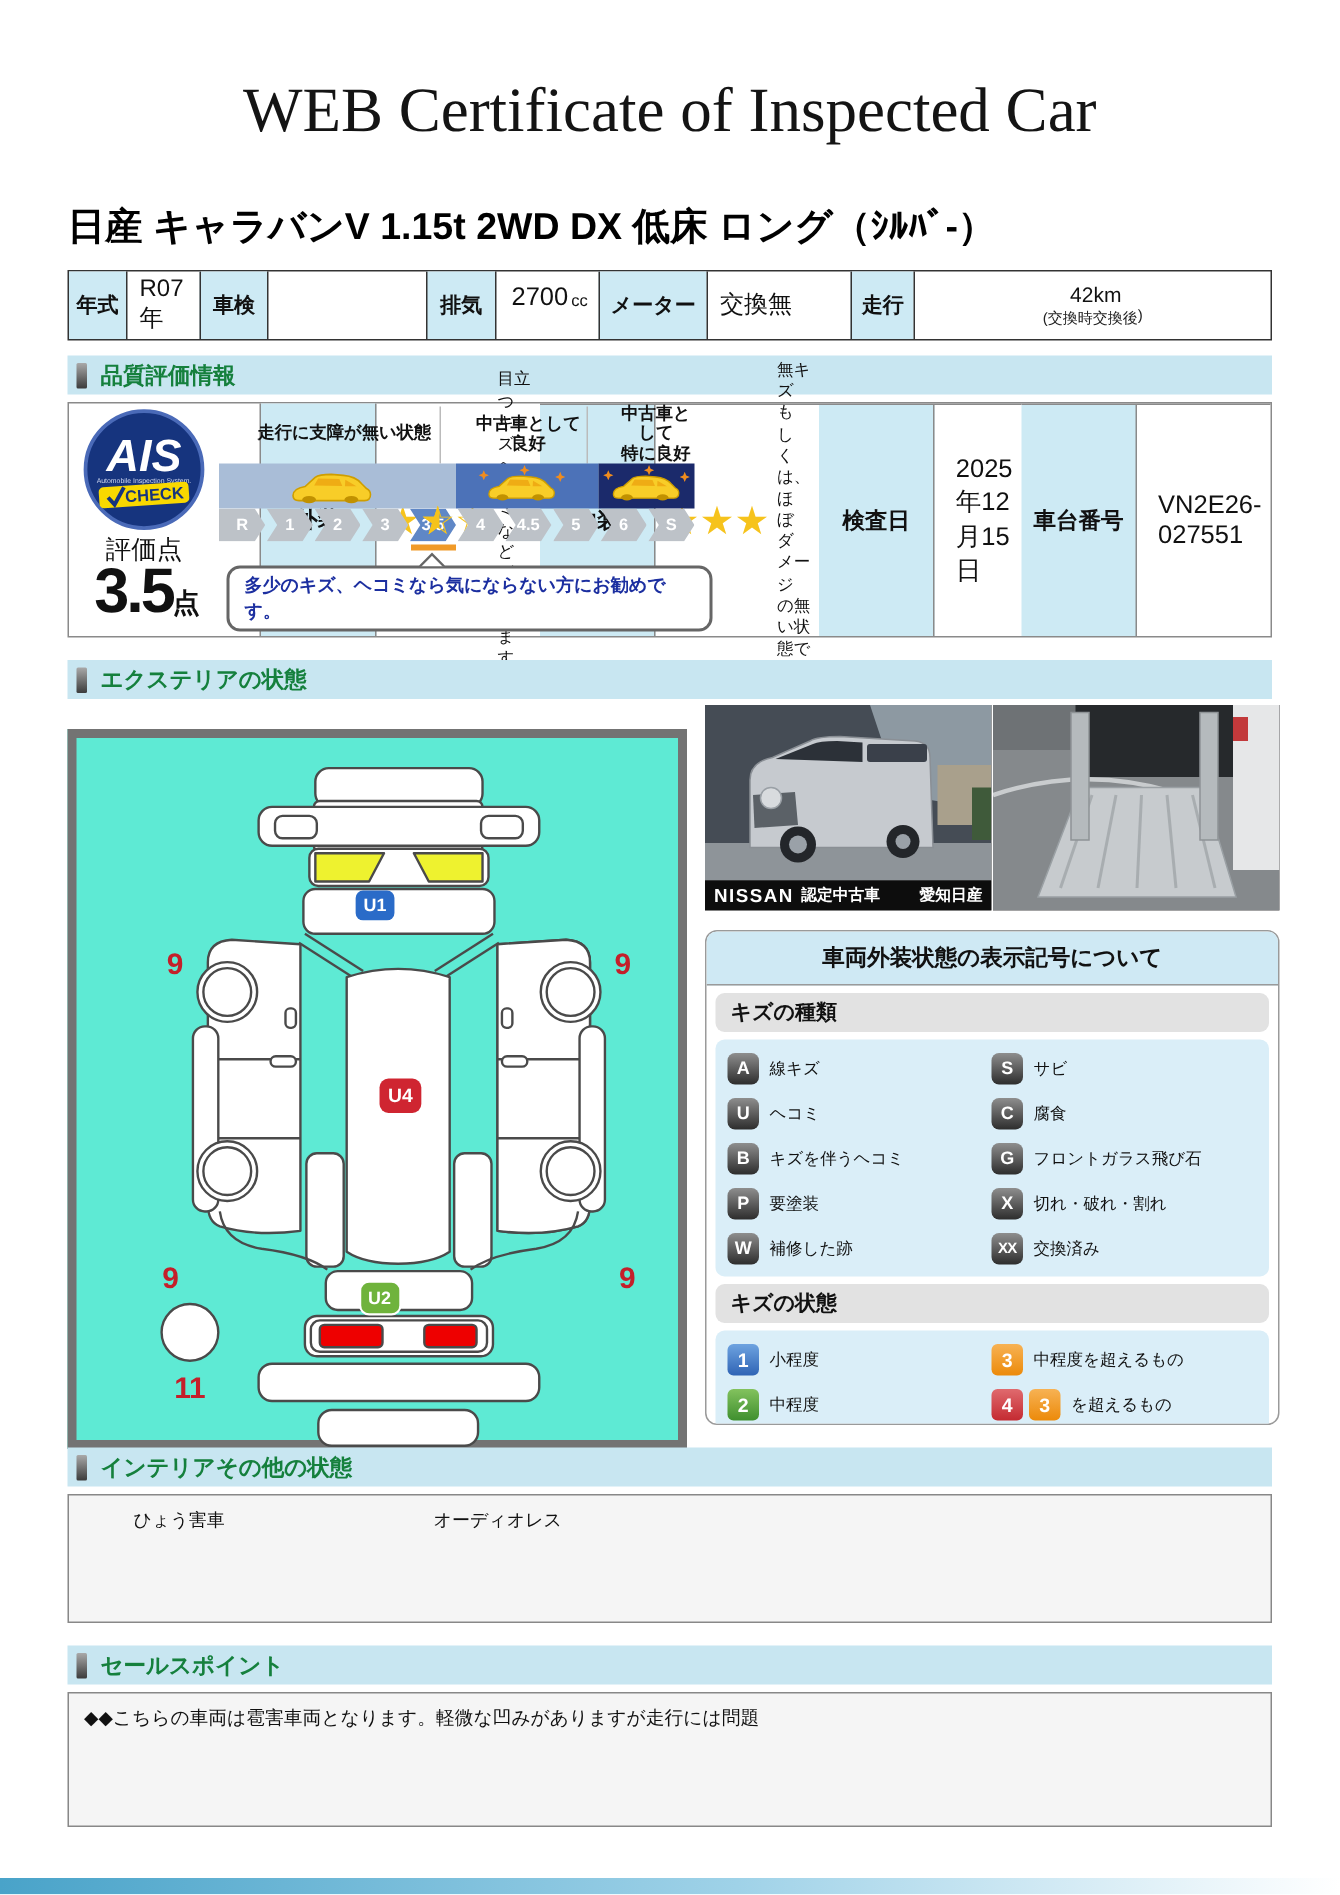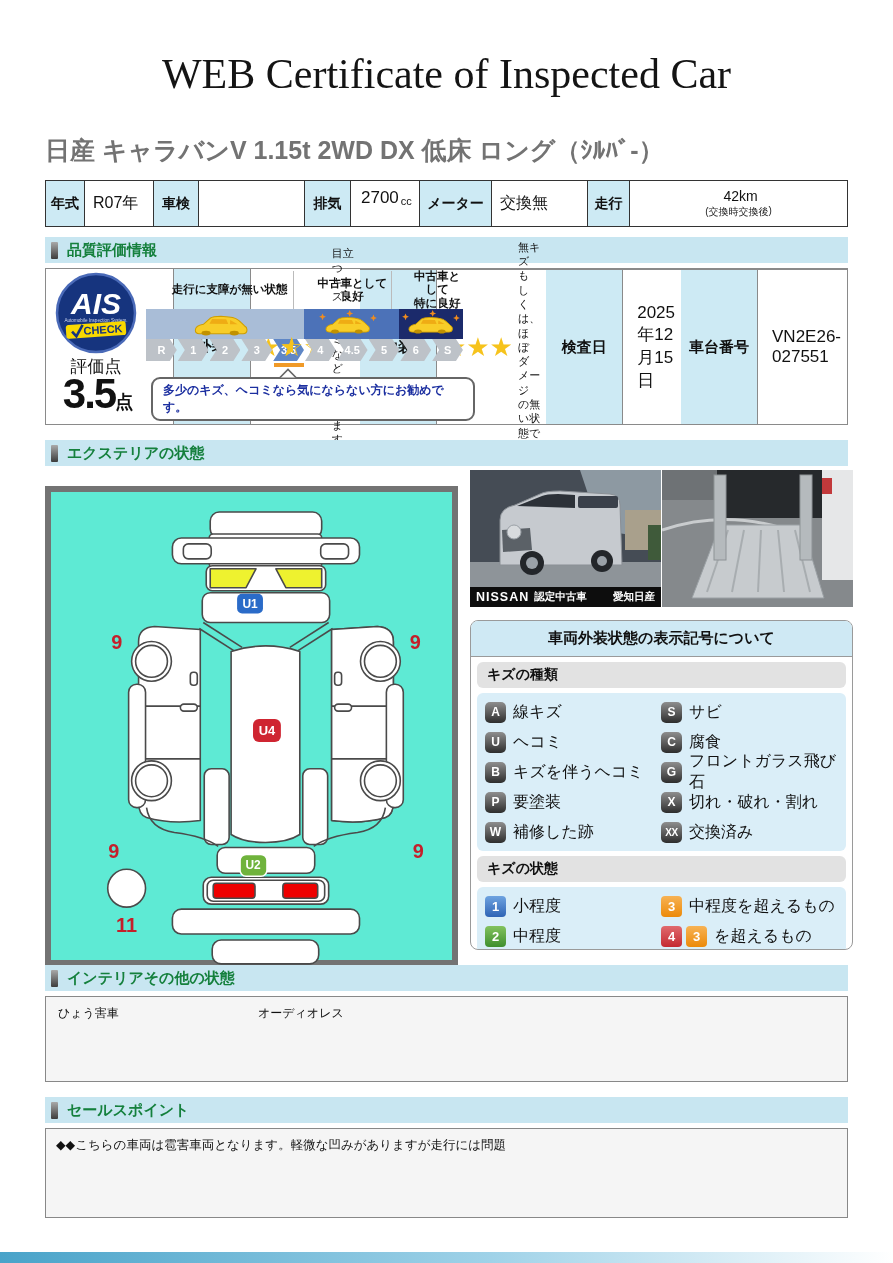--- a/index.html
+++ b/index.html
@@ -2,21 +2,21 @@
 <html><head>
 <meta charset="utf-8">
 <style>
   html,body{margin:0;padding:0;background:#fff;}
   .page{position:relative;width:893px;height:1263px;background:#fff;overflow:hidden;
         font-family:"Liberation Sans","DejaVu Sans",sans-serif;color:#111;}
 
   
   .main-title{position:absolute;left:0;top:50px;width:893px;text-align:center;
     font-family:"Liberation Serif","DejaVu Serif",serif;font-size:42px;color:#141414;}
-  .vehicle-name{position:absolute;left:45px;top:134px;font-size:25px;font-weight:bold;color:#737373;}
+  .vehicle-name{position:absolute;left:45px;top:134px;font-size:25px;font-weight:bold;color:#000000;}
 
   
   .spec{position:absolute;left:45px;top:180px;width:803px;height:47px;display:flex;
         border:1.5px solid #333;box-sizing:border-box;background:#fff;}
   .spec>div{box-sizing:border-box;border-left:1.5px solid #333;display:flex;align-items:center;}
   .spec>div:first-child{border-left:none;}
   .cell-label{background:#cdeaf4;font-weight:bold;font-size:14px;justify-content:center;}
   .cell-value{font-size:16px;padding-left:8px;}
   .cell-disp{align-items:flex-end;}
   .cell-disp .num{font-size:17px;padding:0 0 11px 10px;}
@@ -93,32 +93,32 @@
      font-size:15px;font-weight:bold;padding:8px 0;}
   .legend-body{padding:5px 6px 6px 6px;display:flex;flex-direction:column;gap:5px;flex:1;}
   .legend-bar{background:#e2e2e2;border-radius:6px;font-size:14px;font-weight:bold;padding:4px 10px;}
   .legend-panel{background:#daeef8;border-radius:6px;padding:5px 8px;display:grid;
      grid-template-columns:176px 1fr;row-gap:2px;}
   .li{display:flex;align-items:center;height:28px;}
   .badge{width:21px;height:21px;border-radius:5px;background:linear-gradient(180deg,#8e8e8e,#2d2d2d);
      color:#fff;font-weight:bold;font-size:12px;display:flex;align-items:center;justify-content:center;
      margin-right:7px;flex:none;}
   .badge.xx{font-size:10px;letter-spacing:-0.5px;}
-  .li .lab{font-size:16px;}
+  .li .lab{font-size:11px;}
   .nbadge{width:21px;height:21px;border-radius:4px;color:#fff;font-weight:bold;font-size:13px;
      display:flex;align-items:center;justify-content:center;margin-right:7px;flex:none;}
   .nb-blue{background:linear-gradient(180deg,#6ea3e0,#2f64b5);}
   .nb-green{background:linear-gradient(180deg,#83c25e,#3f8f2e);}
   .nb-orange{background:linear-gradient(180deg,#f7b254,#ec8a0a);}
   .nb-red{background:linear-gradient(180deg,#e06a6e,#c42a31);}
   .li .nbadge.extra{margin-left:-3px;}
 
   
   .gray-box{position:absolute;left:45px;width:803px;border:1px solid #888;box-sizing:border-box;background:#f5f5f5;}
-  .int-item{position:absolute;top:8px;font-size:12px;}
+  .int-item{position:absolute;top:8px;font-size:12px;margin-left:31px;}
   .sales-text{position:absolute;left:10px;top:8px;font-size:12.5px;}
 
   .bottom-bar{position:absolute;left:0;top:1252px;width:893px;height:11px;
      background:linear-gradient(90deg,#49a3c9 0%,#9fd2e8 55%,#ffffff 100%);}
 </style>
 </head>
 <body>
 
 <div class="page">
 
@@ -135,21 +135,21 @@
         <path d="M3 0 L3.9 2.1 L6 3 L3.9 3.9 L3 6 L2.1 3.9 L0 3 L2.1 2.1 Z" fill="#f08c1e"></path>
       </g>
     </defs>
   </svg>
 
   <div class="main-title">WEB Certificate of Inspected Car</div>
   <div class="vehicle-name">日産 キャラバンV 1.15t 2WD DX 低床 ロング（ｼﾙﾊﾞ-）</div>
 
   <div class="spec">
     <div class="cell-label" style="width:38px">年式</div>
-    <div class="cell-value" style="width:69px">R07年</div>
+    <div class="cell-value" style="width:49px">R07年</div>
     <div class="cell-label" style="width:45px">車検</div>
     <div class="cell-value" style="width:106px"></div>
     <div class="cell-label" style="width:46px">排気</div>
     <div class="cell-disp" style="width:69px">
       <span class="num">2700</span>
       <span class="unit">cc</span>
     </div>
     <div class="cell-label" style="width:72px">メーター</div>
     <div class="cell-value" style="width:96px">交換無</div>
     <div class="cell-label" style="width:42px">走行</div>

